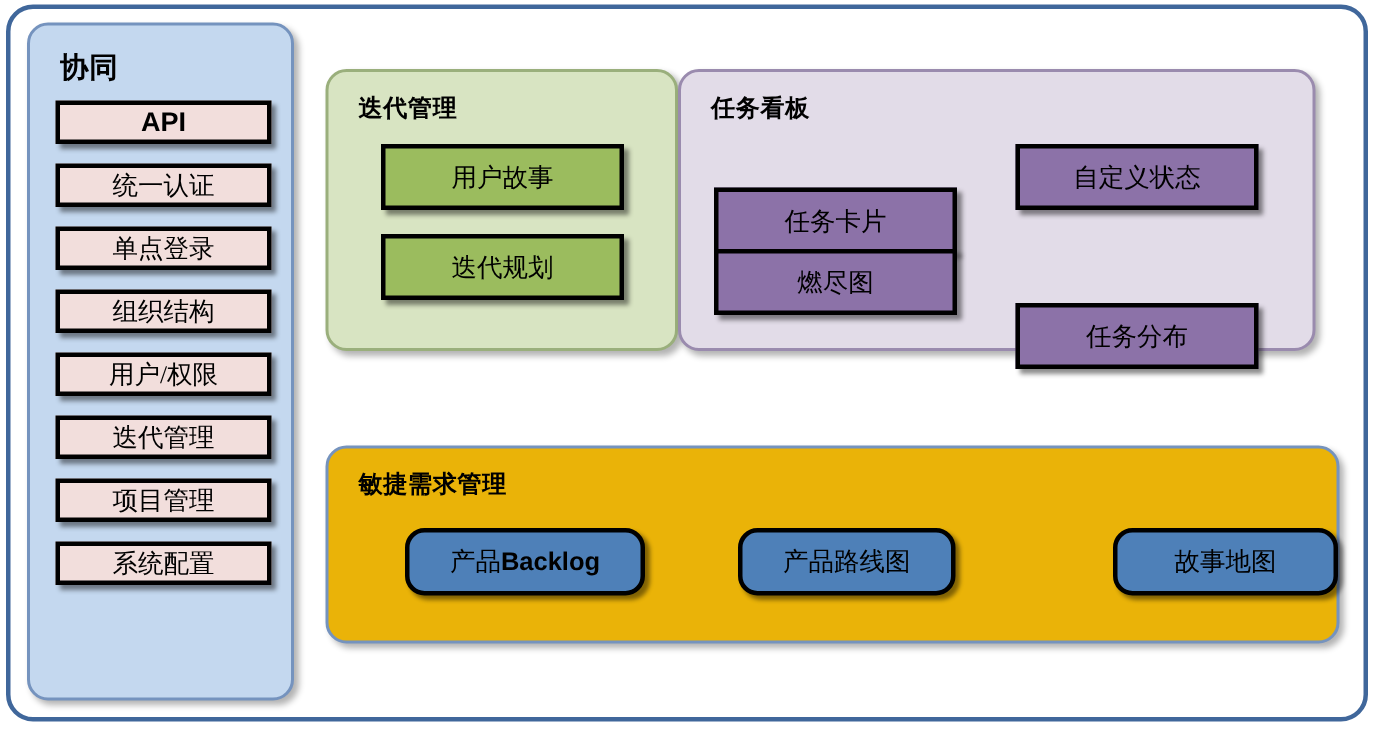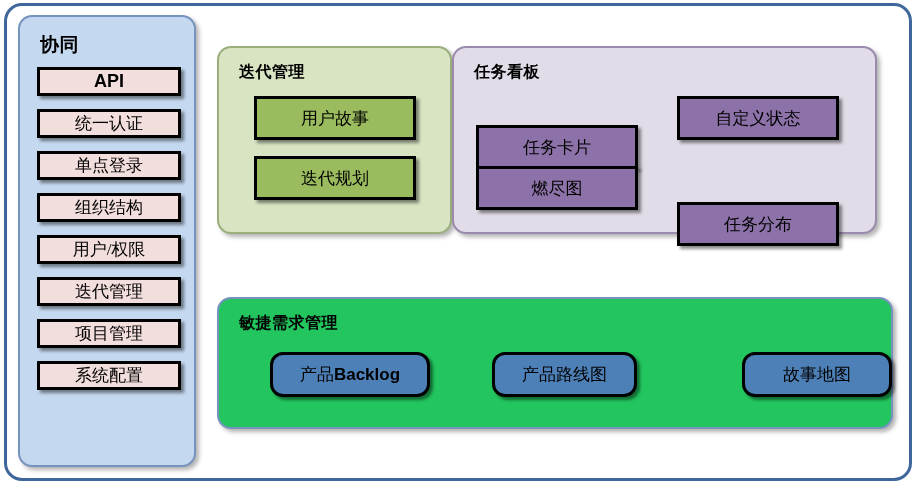--- a/index.html
+++ b/index.html
@@ -142,21 +142,21 @@
   #task-box-1 { left: 223px; top: 48px; }
   #task-box-2 { left: 22px;  top: 118px; }
   #task-box-3 { left: 223px; top: 118px; margin-top: 36px; }
 
   
   #agile-panel {
     left: 217px;
     top: 297px;
     width: 676px;
     height: 132px;
-    background: #22c55e;
+    background: #eab308;
     border-color: #7593BE;
     text-decoration: underline;
   }
   #agile-title {
     top: 14px;
     font-size: 16px;
   }
   .chip-blue {
     position: absolute;
     top: 53px;

